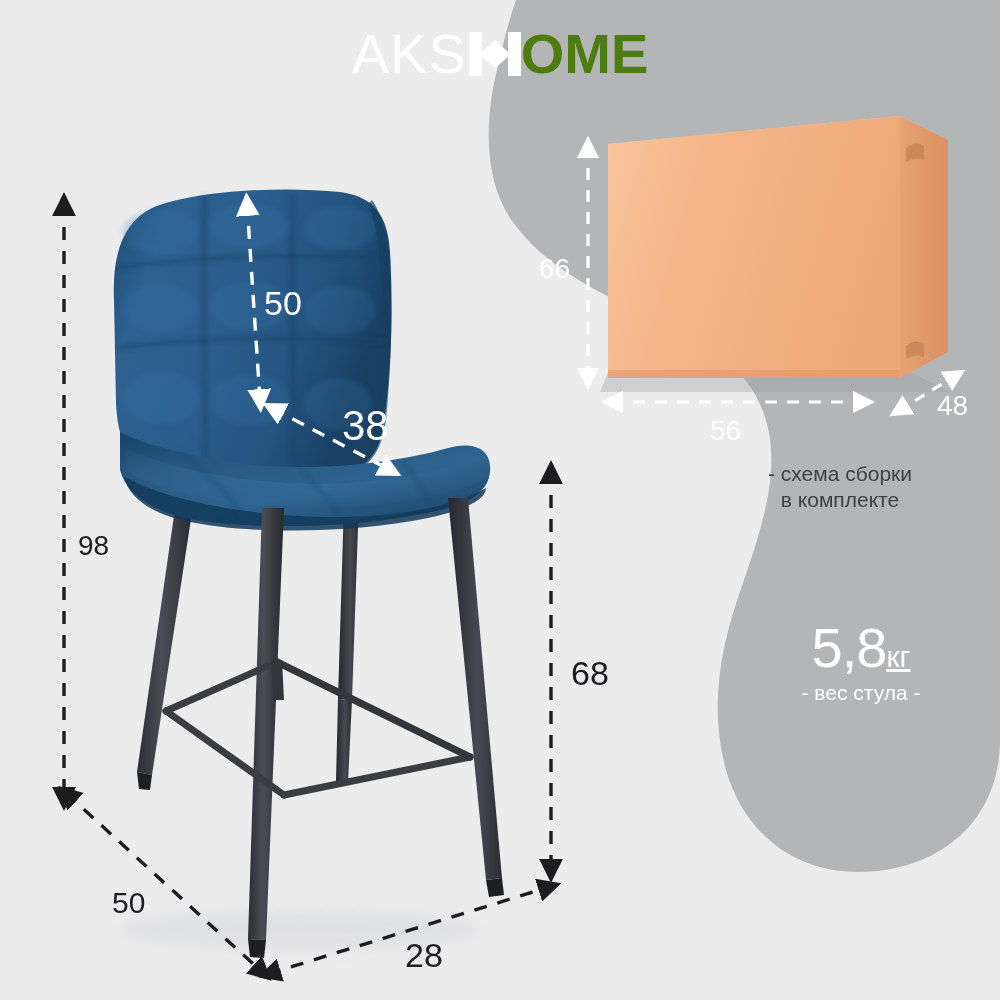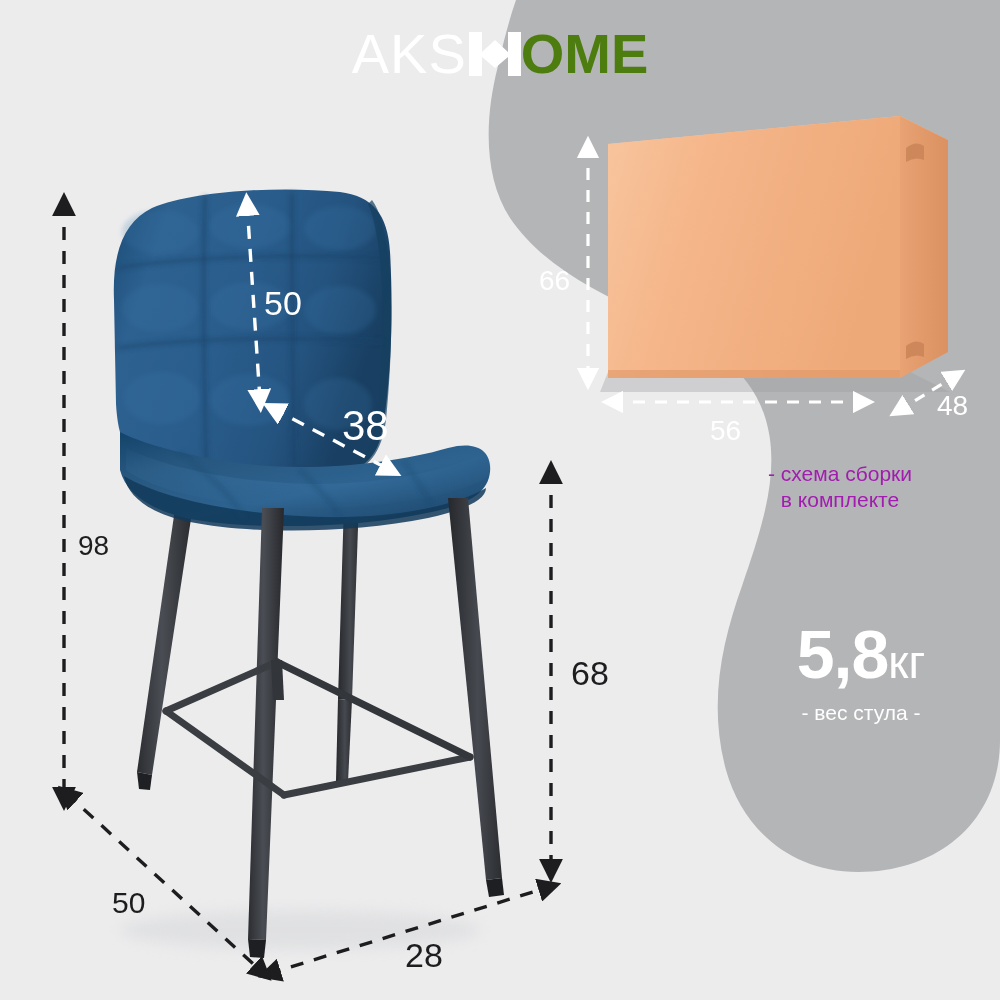--- a/index.html
+++ b/index.html
@@ -42,36 +42,36 @@
     font-size:56px;
     font-weight:700;
     letter-spacing:0px;
     color:#4d7c0f;
     vertical-align:middle;
   }
   .logo-h-mark { display:inline-block; vertical-align:middle; margin:0 0 0 2px; }
 
   .note {
     position:absolute;
-    color:#a21caf;
+    color:#404040;
     text-align:center;
     line-height:1.22;
     white-space:pre-line;
     font-size:21px;
     font-weight:400;
   }
   .weight-wrap {
     position:absolute;
     text-align:center;
     color:#ffffff;
     line-height:1;
   }
-  .weight-num { font-size:68px; font-weight:700; letter-spacing:-1px; }
-  .weight-unit { font-size:46px; font-weight:400; }
-  .weight-cap { font-size:21px; font-weight:400; margin-top:14px; }
+  .weight-num { font-size:56px; font-weight:400; letter-spacing:-1px; }
+  .weight-unit { font-size:30px; font-weight:400;text-decoration:underline; }
+  .weight-cap { font-size:21px; font-weight:400; margin-top:6px; }
 </style>
 </head>
 <body>
 
 <div id="stage">
 
   <svg class="layer" viewBox="0 0 1000 1000">
     <rect x="0" y="0" width="1000" height="1000" fill="#ececed"></rect>
 
     <path fill="#b4b5b7" d="M 516 0
@@ -299,21 +299,21 @@
   <div class="dim dim-light" style="left:264px; top:286px; font-size:34px;">50</div>
 
   <div class="dim dim-light" style="left:342px; top:405px; font-size:42px;">38</div>
 
   <div class="dim dim-dark" style="left:571px; top:656px; font-size:34px;">68</div>
 
   <div class="dim dim-dark" style="left:112px; top:888px; font-size:30px;">50</div>
 
   <div class="dim dim-dark" style="left:405px; top:938px; font-size:34px;">28</div>
 
-  <div class="dim dim-light" style="left:539px; top:255px; font-size:28px;margin-top:12px;">66</div>
+  <div class="dim dim-light" style="left:539px; top:255px; font-size:28px;">66</div>
 
   <div class="dim dim-light" style="left:710px; top:417px; font-size:28px;">56</div>
 
   <div class="dim dim-light" style="left:937px; top:392px; font-size:28px;">48</div>
 
   <div class="note" style="left:700px; top:461px; width:280px;">- схема сборки
 в комплекте</div>
 
   <div class="weight-wrap" style="left:730px; top:620px; width:262px;">
     <div style="white-space:nowrap;">

